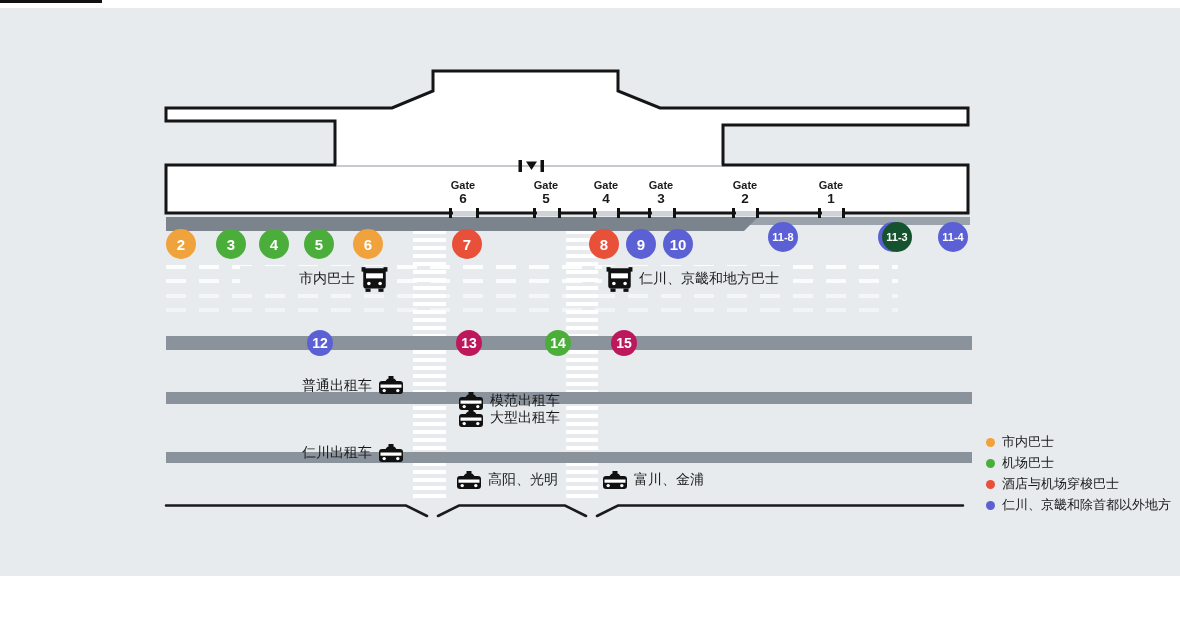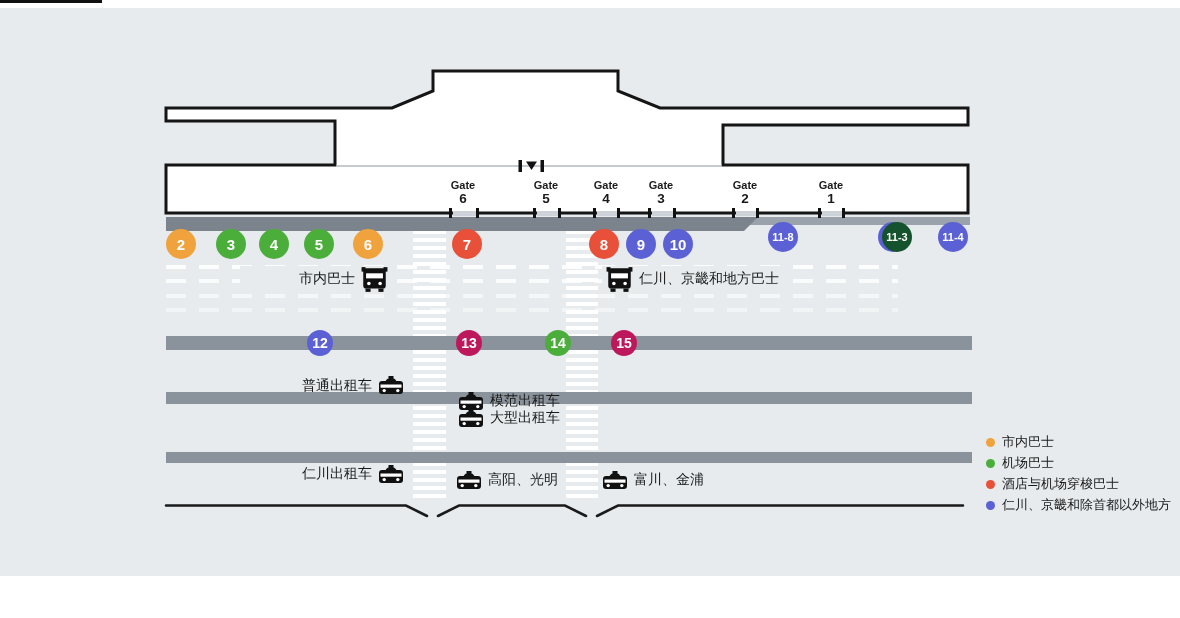--- a/index.html
+++ b/index.html
@@ -200,21 +200,21 @@
           <use href="#taxi-sym"></use>
         </svg>
       <span>模范出租车</span>
     </div>
     <div class="map-label" style="left:458px;top:397px;">
       <svg class="vicon" width="26" height="19">
           <use href="#taxi-sym"></use>
         </svg>
       <span>大型出租车</span>
     </div>
-    <div class="map-label flex-end" style="left:250px;top:453px;width:154px;">
+    <div class="map-label flex-end" style="left:250px;top:432px;width:154px;">
       <span>仁川出租车</span>
       <svg class="vicon" width="26" height="19">
           <use href="#taxi-sym"></use>
         </svg>
     </div>
     <div class="map-label" style="left:456px;top:459px;">
       <svg class="vicon" width="26" height="19">
           <use href="#taxi-sym"></use>
         </svg>
       <span>高阳、光明</span>

